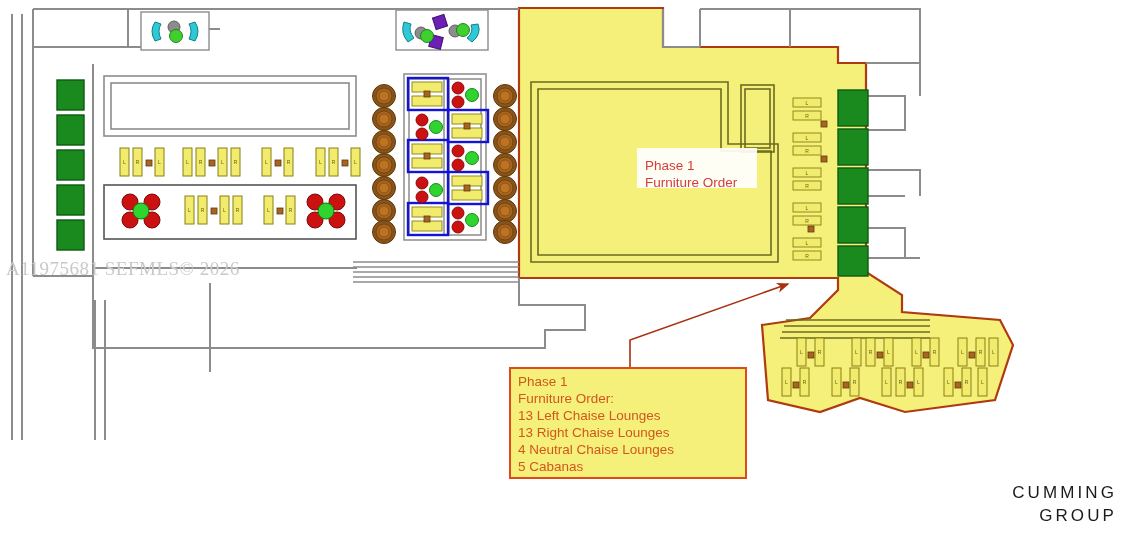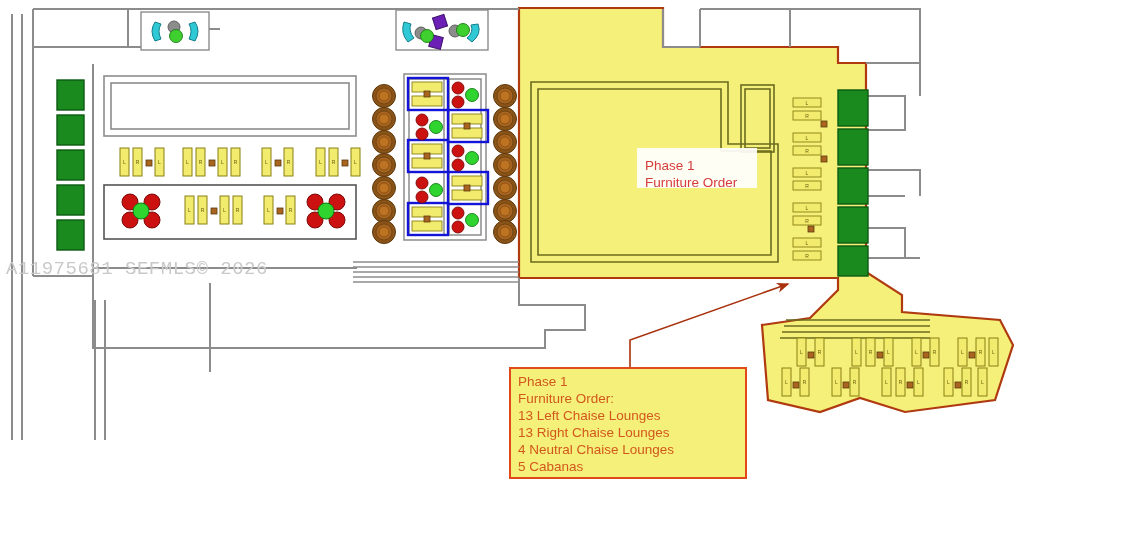--- a/index.html
+++ b/index.html
@@ -6,21 +6,21 @@
   body{
     width:1129px;height:542px;position:relative;overflow:hidden;
     font-family:"Liberation Sans", sans-serif;
   }
   #plan-root{position:absolute;inset:0;}
   svg#floorplan{position:absolute;left:0;top:0;width:1129px;height:542px;}
 
   .wm{
     position:absolute;left:6px;top:258px;
     font-size:19px;color:#c9c9c9;letter-spacing:0.5px;
-    font-family:Liberation Mono, monospace;
+    font-family:Liberation Serif, serif;
     user-select:none;white-space:nowrap;
   }
   .logo{
     position:absolute;right:12px;top:482px;
     text-align:right;color:#1b1b1b;
     font-size:17px;letter-spacing:3.1px;line-height:1.35;
     font-family:"Liberation Sans", sans-serif;
   }
   .logo div{white-space:nowrap;}
 
@@ -378,14 +378,18 @@
       <text class="callout-text" x="518" y="420">13 Left Chaise Lounges</text>
       <text class="callout-text" x="518" y="437">13 Right Chaise Lounges</text>
       <text class="callout-text" x="518" y="454">4 Neutral Chaise Lounges</text>
       <text class="callout-text" x="518" y="471">5 Cabanas</text>
     </g>
 
   </svg>
 
   <div class="wm">A11975681  SEFMLS© 2026</div>
 
+  <div class="logo">
+    <div>CUMMING</div>
+    <div>GROUP</div>
+  </div>
 
 </div>
 
 </body></html>

